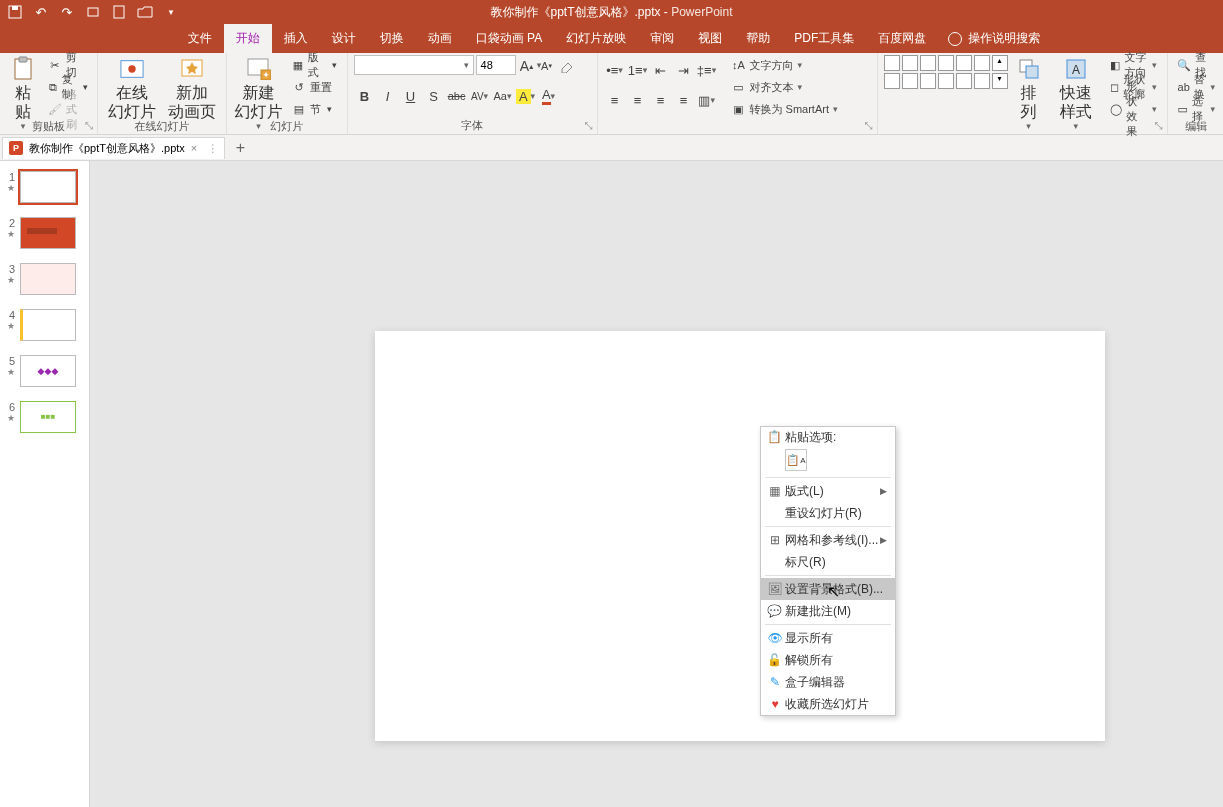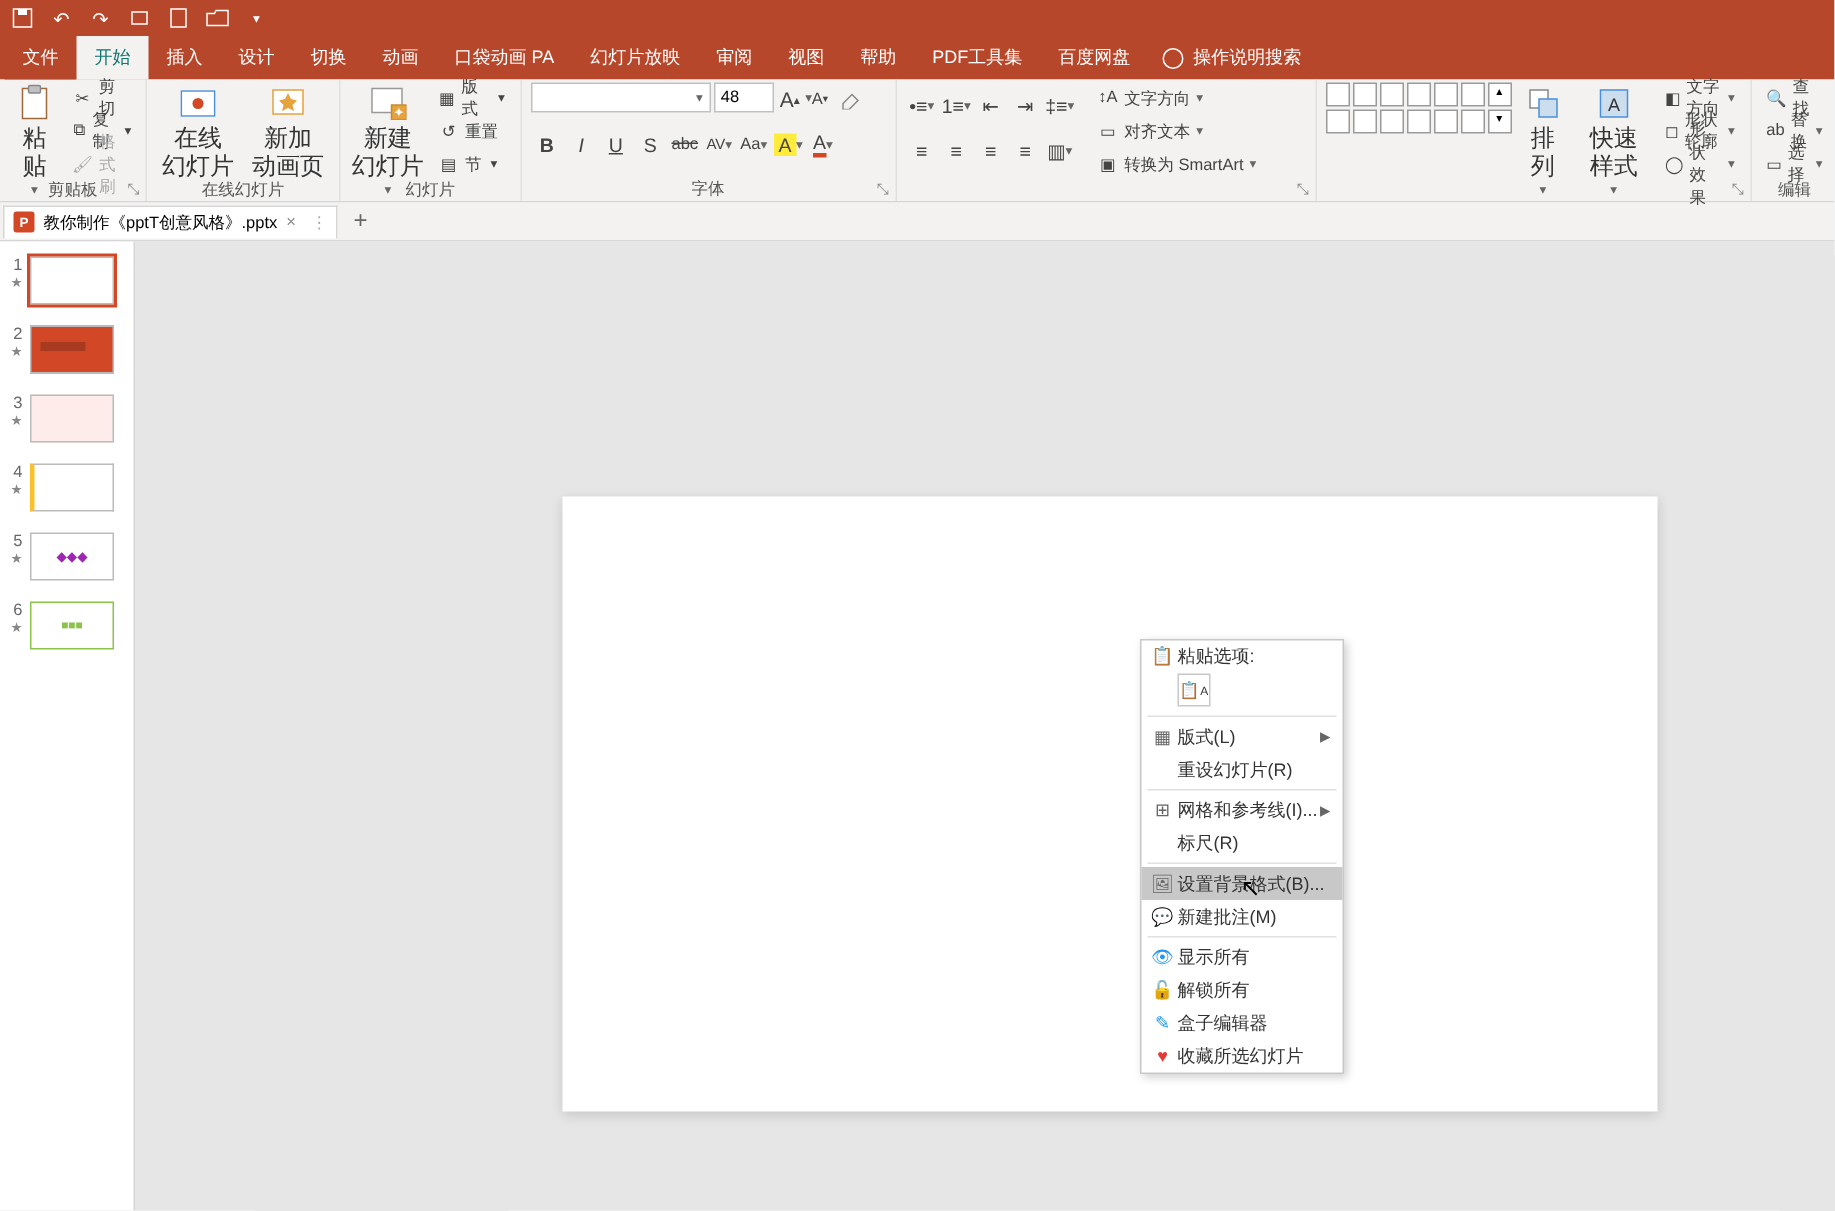--- a/index.html
+++ b/index.html
@@ -6,24 +6,24 @@
 body { background: #fff; width: 1223px; height: 807px; overflow: hidden; position: relative; }
 
 
 .title-bar { background: #b7472a; height: 24px; display: flex; align-items: center; padding: 0 6px; color: #fff; }
 .qat { display: flex; gap: 8px; align-items: center; }
 .qat-btn { width: 18px; height: 18px; display: flex; align-items: center; justify-content: center; color: #fff; font-size: 13px; cursor: pointer; }
 .title-text { position: absolute; left: 50%; transform: translateX(-50%); font-size: 12px; color: #fff; }
 .title-text .appname { opacity: 0.85; }
 
 
-.menu-bar { background: #b7472a; height: 29px; display: flex; align-items: flex-end; padding-left: 3px; }
+.menu-bar { background: #b7472a; height: 29px; display: flex; align-items: flex-end; padding-left: 3px; justify-content: center; }
 .menu-tab { padding: 6px 12px; font-size: 12px; color: #fff; cursor: pointer; }
 .menu-tab.file { background: #b7472a; }
-.menu-tab.active { background: #f3f2f1; color: #0f766e; }
+.menu-tab.active { background: #f3f2f1; color: #a21caf; }
 .tell-me { display: flex; align-items: center; gap: 6px; color: #fff; font-size: 12px; padding: 6px 10px; }
 .bulb { width: 14px; height: 14px; border: 1px solid #fff; border-radius: 50%; position: relative; }
 
 
 .ribbon { background: #f3f2f1; height: 82px; border-bottom: 1px solid #d6d6d6; display: flex; }
 .group { border-right: 1px solid #e0e0e0; padding: 2px 6px 1px 6px; display: flex; flex-direction: column; justify-content: space-between; position: relative; }
 .group-body { display: flex; gap: 4px; align-items: flex-start; height: 64px; }
 .group-label { text-align: center; font-size: 11px; color: #555; height: 15px; }
 .dialog-launcher { position: absolute; right: 2px; bottom: 2px; width: 12px; height: 12px; color: #888; font-size: 10px; cursor: pointer; display: flex; align-items: center; justify-content: center; }
 
@@ -115,20 +115,23 @@
         <svg width="12" height="14" viewBox="0 0 12 14">
           <rect x="1" y="1" width="10" height="12" fill="none" stroke="#fff"></rect>
         </svg>
       </div>
     <div class="qat-btn">
         <svg width="16" height="12" viewBox="0 0 16 12">
           <path d="M1 3h5l1-2h8v10H1z" fill="none" stroke="#fff"></path>
         </svg>
       </div>
     <div class="qat-btn" style="font-size:9px">▾</div>
+  </div>
+  <div class="title-text">
+    <span>教你制作《pptT创意风格》.pptx</span><span> - </span><span class="appname">PowerPoint</span>
   </div>
 </div>
 
 <div class="menu-bar">
   <div class="menu-tab file">文件</div>
   <div class="menu-tab active">开始</div>
   <div class="menu-tab">插入</div>
   <div class="menu-tab">设计</div>
   <div class="menu-tab">切换</div>
   <div class="menu-tab">动画</div>

